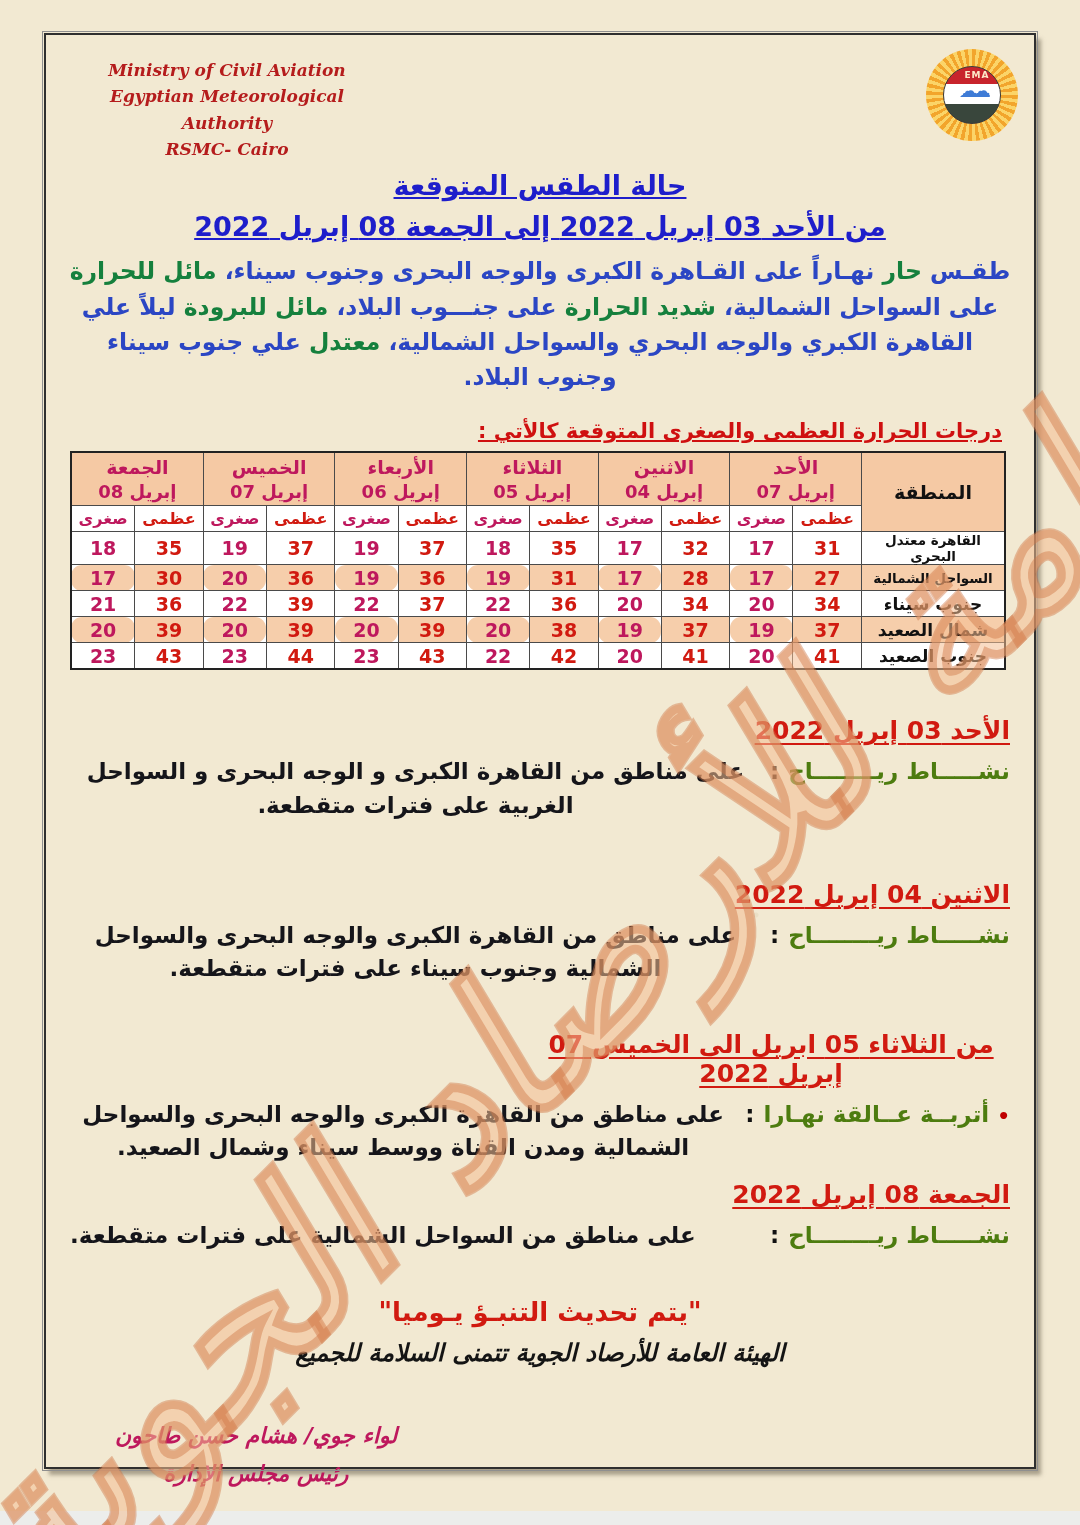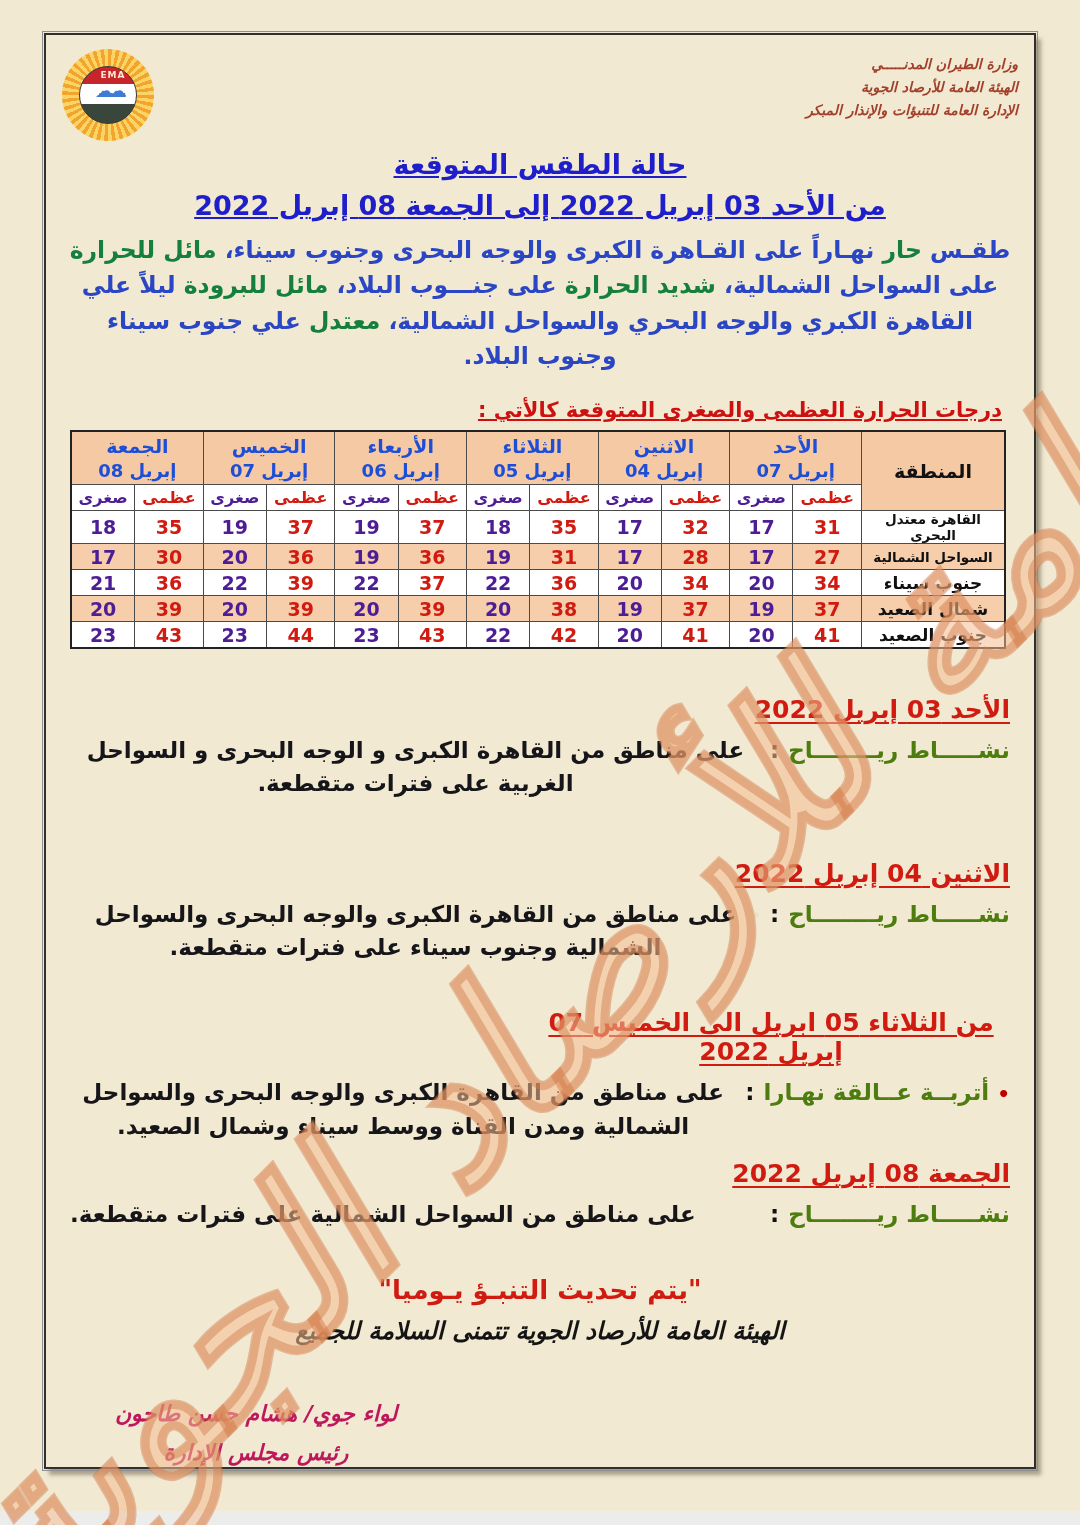--- a/index.html
+++ b/index.html
@@ -49,25 +49,25 @@
     margin-top:12px;padding:0 4px;}
   .run-blue{color:#2b46c4;}
   .run-red{color:#15803d;}
   .table-intro{direction:rtl;text-align:right;padding-right:16px;margin-top:24px;
     color:#cf1010;font-weight:bold;font-size:21px;text-decoration:underline;}
   
   table.temps{direction:rtl;border-collapse:collapse;width:936px;margin:8px 12px 0 auto;
     background:#ffffff;border:2px solid #222;}
   table.temps th,table.temps td{border:1px solid #4a4a4a;text-align:center;font-weight:bold;padding:0;}
   th.region-hdr{background:#f5c9a4;font-size:19px;color:#111;width:142px;}
-  th.day-th{background:#f5c9a4;color:#1d4ed8;font-size:19px;height:52px;line-height:1.3;margin-top:28px;}
+  th.day-th{background:#f5c9a4;color:#be185d;font-size:19px;height:52px;line-height:1.3;margin-top:28px;}
   th.day-th .day-date{font-size:18px;}
   th.sub{height:25px;font-size:16px;background:#fff;}
   th.sub.max,td.max{color:#d11a10;}
-  th.sub.min,td.min{color:#4c1d95;}
+  th.sub.min,td.min{color:#be185d;border-radius:11px;}
   tbody td{height:25px;font-size:19px;}
   tbody th.region{font-size:17px;color:#111;}
   tbody th.region.small{font-size:13.5px;}
   tbody tr.alt{background:#f6ceab;}
   
   .sections{direction:rtl;}
   .sec-heading{margin:0;direction:rtl;text-align:right;padding-left:0;padding-right:8px;
     color:#d11a10;font-size:25px;font-weight:bold;text-decoration:underline;text-underline-offset:4px;}
   .sec-heading.wrap{max-width:470px;text-align:center;margin-right:4px;}
   .sec-body{display:flex;direction:rtl;align-items:flex-start;margin-top:10px;padding:0 8px;
@@ -84,30 +84,30 @@
     color:#be185d;font-weight:bold;font-style:italic;font-size:22px;line-height:1.75;}
 </style>
 </head>
 <body>
 
 <div class="watermark">الهيئة العامة للأرصاد الجوية</div>
 
 <div class="frame">
 
   <div class="header">
+    <div class="hdr-en">
+      <div>Ministry of Civil Aviation</div>
+      <div>Egyptian Meteorological Authority</div>
+      <div>RSMC- Cairo</div>
+    </div>
     <div class="sun">
       <div class="globe">
         <div class="ema">EMA</div>
         <div class="cloud">☁☁</div>
       </div>
-    </div>
-    <div class="hdr-ar">
-      <div>وزارة الطيران المدنـــــي</div>
-      <div>الهيئة العامة للأرصاد الجوية</div>
-      <div>الإدارة العامة للتنبؤات والإنذار المبكر</div>
     </div>
   </div>
 
   <div class="title">حالة الطقس المتوقعة</div>
   <div class="subtitle">من الأحد 03 إبريل 2022  إلى الجمعة 08 إبريل 2022</div>
 
   <div class="para"><span class="run-blue">طقـس </span><span class="run-red">حار</span><span class="run-blue"> نهـاراً على القـاهرة الكبرى والوجه البحرى وجنوب سيناء، </span><span class="run-red">مائل للحرارة</span><span class="run-blue"> على السواحل الشمالية، </span><span class="run-red">شديد الحرارة</span><span class="run-blue"> على جنـــوب البلاد، </span><span class="run-red">مائل للبرودة</span><span class="run-blue"> ليلاً علي القاهرة الكبري والوجه البحري والسواحل الشمالية، </span><span class="run-red">معتدل</span><span class="run-blue"> علي جنوب سيناء وجنوب البلاد.</span></div>
 
   <div class="table-intro">درجات الحرارة العظمى والصغرى المتوقعة كالأتي :</div>
 

